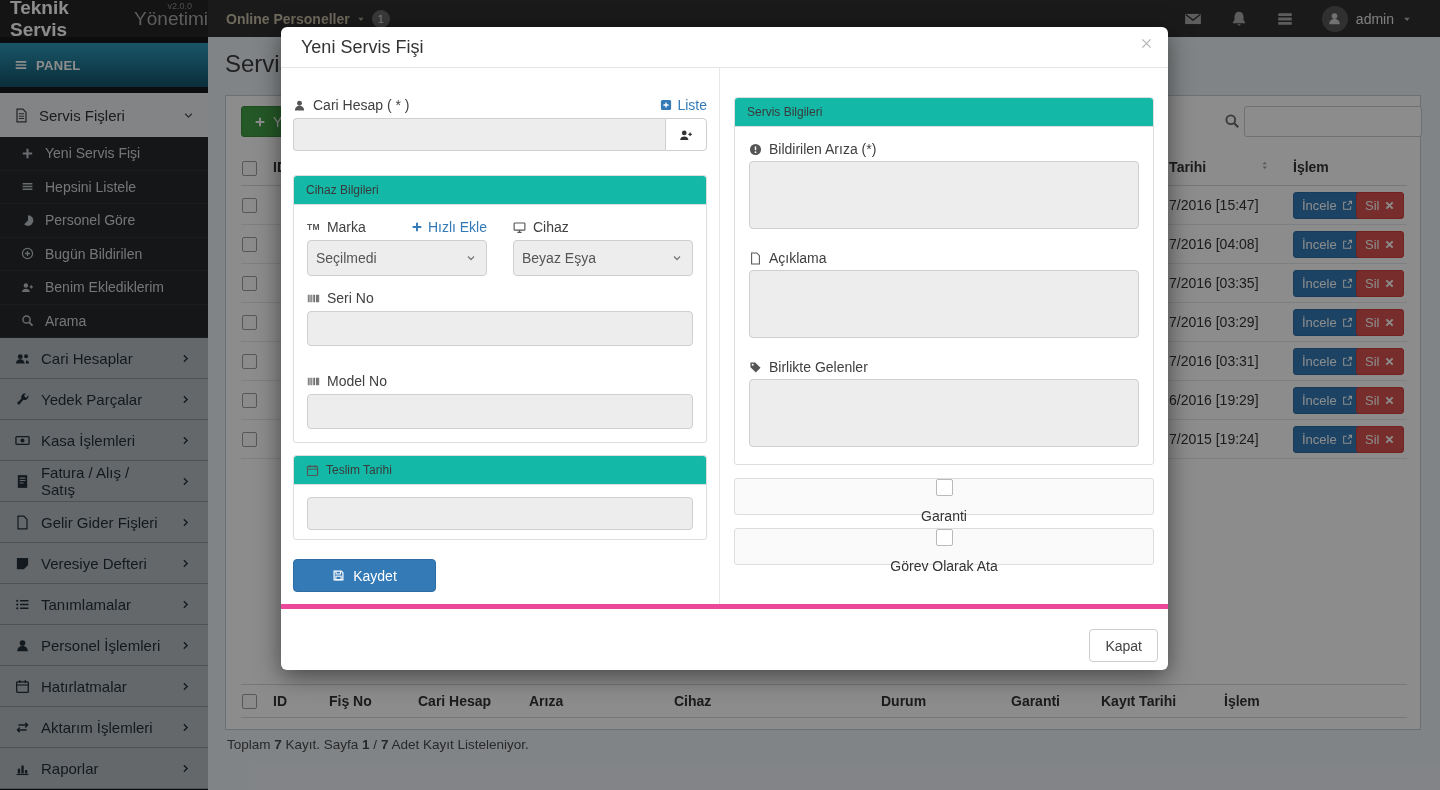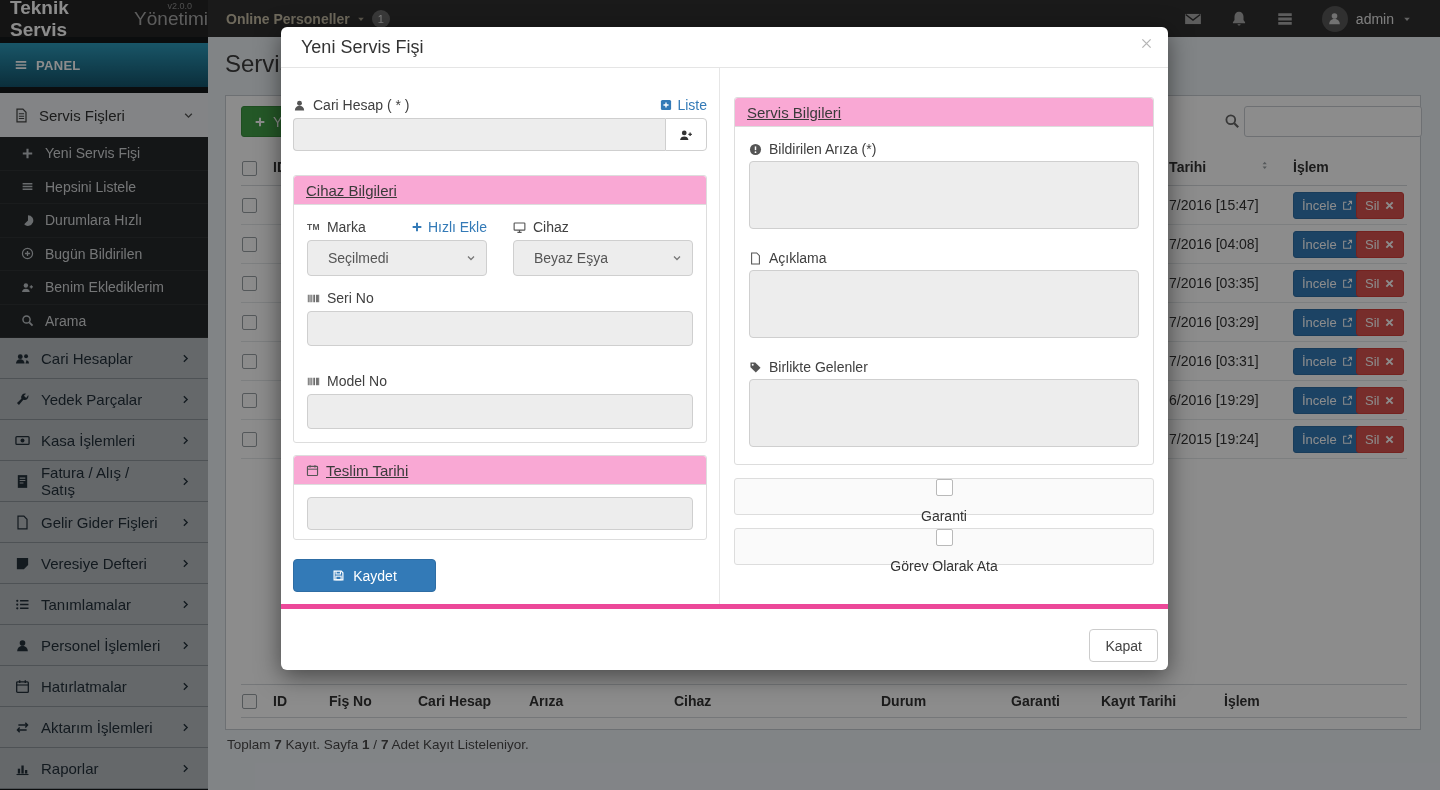--- a/index.html
+++ b/index.html
@@ -68,26 +68,26 @@
   .m-col-r { width:449px; border-left:1px solid #e6e6e6; position:relative; padding:29px 14px 0 14px; }
   .flabel { display:flex; align-items:center; gap:7px; font-size:14px; color:#404040; height:18px; }
   .flabel .ic { color:#555; font-size:13px; }
   .label-row { display:flex; justify-content:space-between; align-items:center; }
   .link { color:#337ab7; font-size:14px; display:inline-flex; align-items:center; gap:5px; cursor:pointer; }
   .link .ic { font-size:12px; }
   .igroup { display:flex; margin-top:4px; }
   .igroup input { flex:1; height:33px; background:#ededed; border:1px solid #cfcfcf; border-right:none; border-radius:4px 0 0 4px; padding:0 10px; font-size:14px; }
   .igroup .addon { width:42px; height:33px; border:1px solid #cfcfcf; border-radius:0 4px 4px 0; background:#fff; display:flex; align-items:center; justify-content:center; color:#333; cursor:pointer; font-size:14px; }
   .panel { border:1px solid #ddd; border-radius:3px; }
-  .panel-h { background:#f9a8d4; border-bottom:1px solid #ddd; border-radius:3px 3px 0 0; padding:6px 12px; font-size:15px; color:#3a3a3a; display:flex; align-items:center; gap:7px; height:29px;text-decoration:underline; }
+  .panel-h { background:#14b8a6; border-bottom:1px solid #ddd; border-radius:3px 3px 0 0; padding:6px 12px; font-size:12px; color:#3a3a3a; display:flex; align-items:center; gap:7px; height:29px; }
   .panel-h .ic { color:#555; font-size:13px; }
   .panel-b { padding:13px; }
   .grid2 { display:flex; gap:26px; }
   .grid2 > div { flex:1; }
-  .sel { position:relative; margin-top:4px; height:36px; background:#ededed; border:1px solid #cfcfcf; border-radius:4px; display:flex; align-items:center; padding:0 20px; color:#555; font-size:14px; cursor:pointer; }
+  .sel { position:relative; margin-top:4px; height:36px; background:#ededed; border:1px solid #cfcfcf; border-radius:4px; display:flex; align-items:center; padding:0 8px; color:#555; font-size:14px; cursor:pointer; }
   .sel .ic { position:absolute; right:10px; color:#777; font-size:10px; }
   .inp { margin-top:4px; width:100%; height:35px; background:#ededed; border:1px solid #cfcfcf; border-radius:4px; padding:0 10px; font-size:14px; }
   .ta { margin-top:3px; width:100%; height:68px; background:#ededed; border:1px solid #cfcfcf; border-radius:4px; resize:none; padding:6px 10px; font-size:14px; }
   .mt13 { margin-top:13px;flex-direction:column; }
   .mt17 { margin-top:17px; }
   .mt24 { margin-top:24px; }
   .mt12 { margin-top:12px; }
   .btn-save { position:absolute; left:12px; top:491px; width:143px; height:33px; background:#337ab7; border:1px solid #2e6da4; border-radius:4px; color:#fff; font-size:14px; display:flex; align-items:center; justify-content:center; gap:8px; cursor:pointer; }
   .btn-save .ic { font-size:13px; }
   .checkrow { border:1px solid #ddd; border-radius:3px; background:#fafafa; height:37px; display:flex; align-items:center; gap:12px; padding:0 12px; }
@@ -191,21 +191,21 @@
         </span>
         <span>Hepsini Listele</span>
       </div>
 
       <div class="sm-item">
         <span class="ic">
           <svg viewBox="0 0 16 16" width="1em" height="1em">
             <path d="M8.6 1.4a6.6 6.6 0 1 1-4.7 11.3L8.6 8z" fill="currentColor"></path>
           </svg>
         </span>
-        <span>Durumlara Hızlı</span>
+        <span>Personel Göre</span>
       </div>
 
       <div class="sm-item">
         <span class="ic">
           <svg viewBox="0 0 16 16" width="1em" height="1em">
             <circle cx="8" cy="8" r="6.2" fill="none" stroke="currentColor" stroke-width="1.5"></circle>
             <path d="M8 4.8v6.4M4.8 8h6.4" stroke="currentColor" stroke-width="1.6" fill="none"></path>
           </svg>
         </span>
         <span>Bugün Bildirilen</span>

